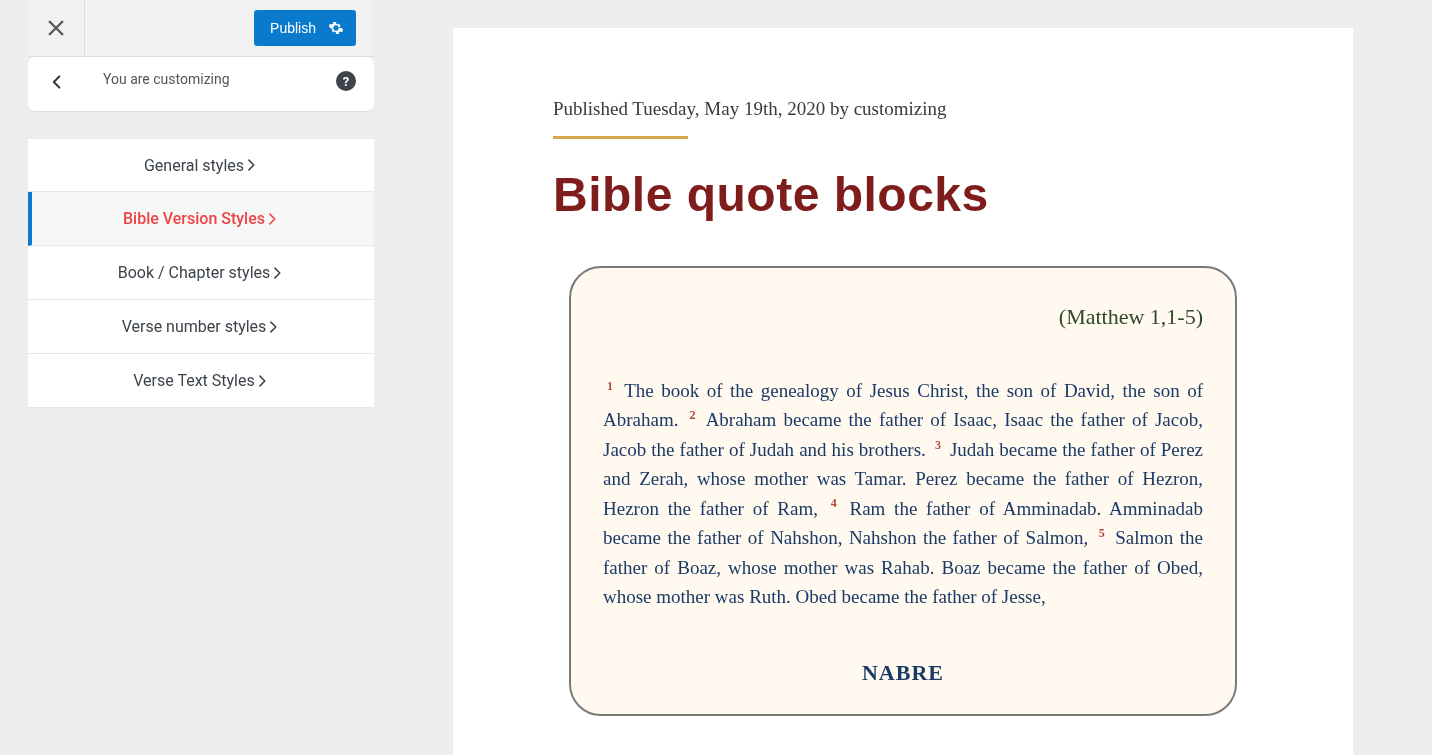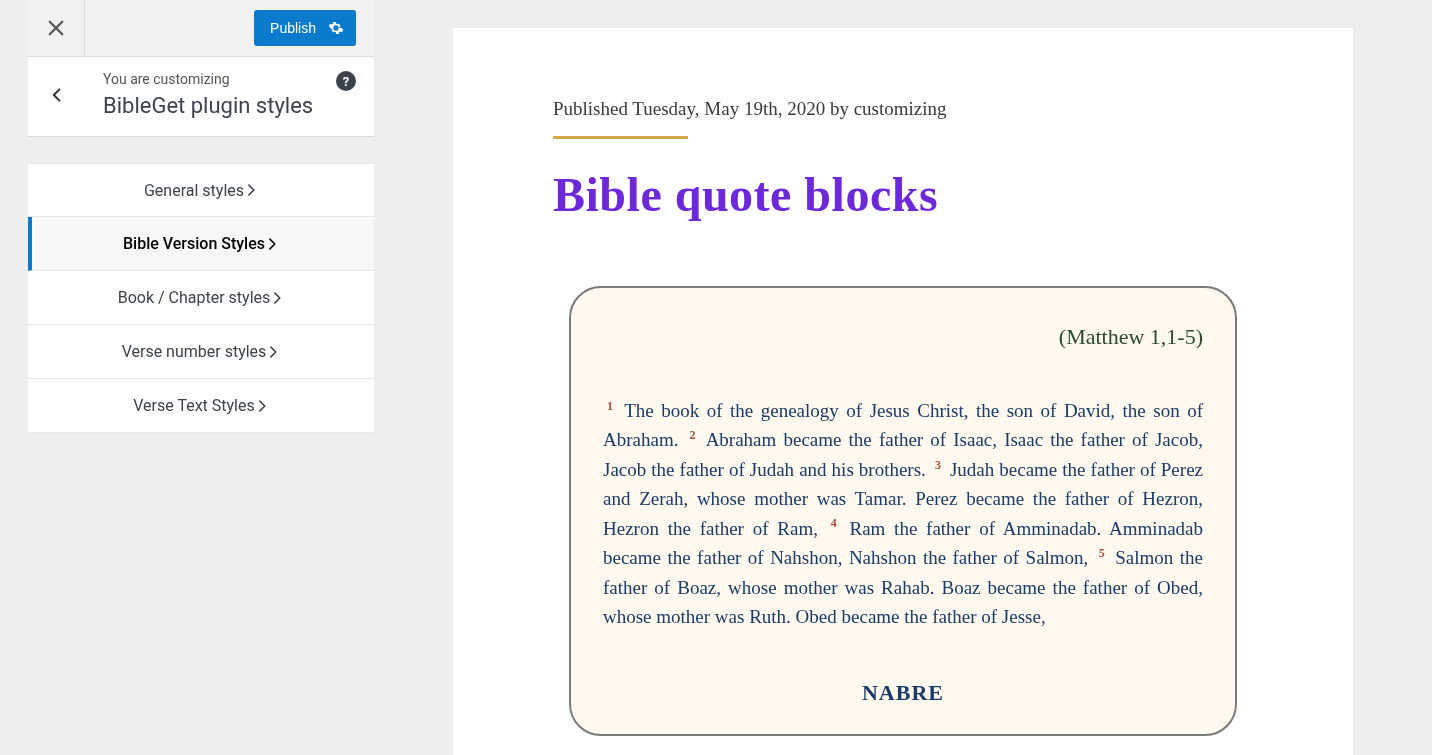--- a/index.html
+++ b/index.html
@@ -63,20 +63,21 @@
   }
   .publish-btn .gear { width: 16px; height: 16px; fill: #fff; }
 
   .section-title-row {
     background: #fff;
     border-bottom: 1px solid #dcdcde;
     display: flex;
     align-items: center;
     padding: 14px 18px 18px 0;
     position: relative;
+    border-radius: 7px;
   }
   .back-btn {
     width: 57px;
     display: flex;
     align-items: center;
     justify-content: center;
     cursor: pointer;
     align-self: stretch;
   }
   .back-btn svg { width: 16px; height: 16px; fill: #333; }
@@ -122,21 +123,21 @@
     padding: 0 20px;
     height: 54px;
     border-bottom: 1px solid #e7e8e9;
     font-size: 16px;
     color: #3c434a;
     cursor: pointer;
   }
   .menu-item .chev { width: 14px; height: 14px; fill: #8a8f95; }
   .menu-item.active {
     background: #f6f7f7;
-    color: #000000;
+    color: #ef4444;
     border-left: 4px solid #0a7bcc;
     padding-left: 16px;
     font-weight: 500;
   }
   .menu-item.active .chev { fill: #0a7bcc; }
   .menu-item:first-child { border-top: 1px solid #e7e8e9; }
 
   
   .preview {
     flex: 1;
@@ -158,25 +159,25 @@
     font-size: 19px;
     margin-bottom: 16px;
   }
   .meta-underline {
     width: 135px;
     height: 3px;
     background: #d5a84c;
     margin-bottom: 28px;
   }
   .post-title {
-    font-family: Liberation Serif, serif;
+    font-family: Liberation Sans, sans-serif;
     font-size: 48px;
     font-weight: 700;
-    color: #6d28d9;
-    margin-bottom: 64px;
+    color: #7f1d1d;
+    margin-bottom: 44px;
     letter-spacing: 0.5px;
   }
   .bible-box {
     border: 2px solid #7a7a7a;
     border-radius: 32px;
     background: #fff9ef;
     padding: 36px 32px 28px 32px;
     margin: 0 16px;
   }
   .bible-ref {
@@ -232,21 +233,20 @@
     </div>
 
     <div class="section-title-row">
       <div class="back-btn">
         <svg viewBox="0 0 20 20">
             <path d="M13 3l-7 7 7 7" stroke="#333" stroke-width="2.5" fill="none" stroke-linecap="round" stroke-linejoin="round"></path>
           </svg>
       </div>
       <div class="section-labels">
         <div class="customizing-label">You are customizing</div>
-        <div class="section-title">BibleGet plugin styles</div>
       </div>
       <div class="help-btn">
         <span>?</span>
       </div>
     </div>
 
     <div class="spacer-row"></div>
 
     <nav class="menu">
       <div class="menu-item">

